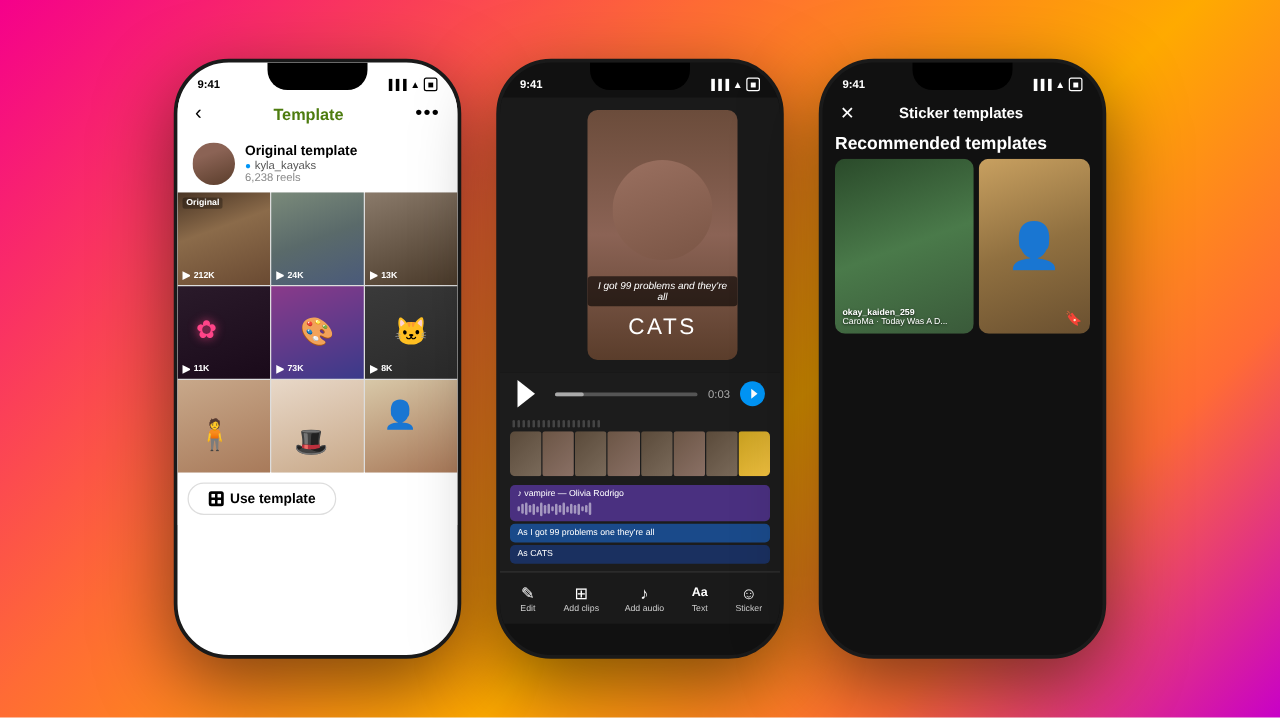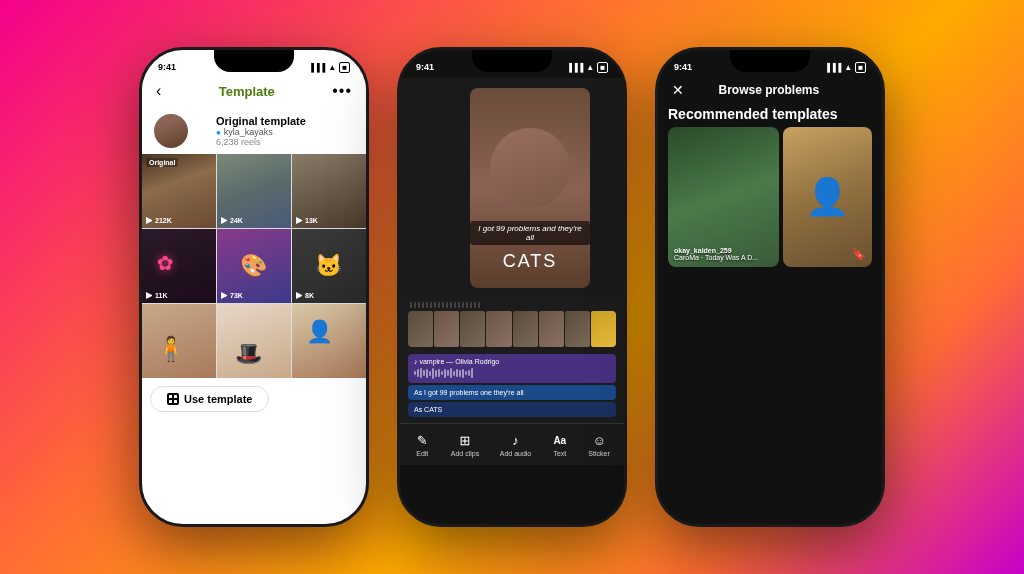--- a/index.html
+++ b/index.html
@@ -130,21 +130,20 @@
 
     .orig-avatar-img {
       width: 100%;
       height: 100%;
       background: linear-gradient(160deg, #8b6355 30%, #5a3d2b 100%);
     }
 
     .orig-info {
       display: flex;
       flex-direction: column;
-      margin-left: 20px;
     }
 
     .orig-title {
       font-size: 11px;
       font-weight: 700;
       color: #000;
     }
 
     .orig-user {
       font-size: 9px;
@@ -712,20 +711,30 @@
   <div class="mid-video-area">
     <div class="mid-video-bg">
       <div style="position:absolute;top:20%;left:50%;transform:translateX(-50%);width:80px;height:80px;border-radius:50%;background:linear-gradient(135deg,#8b6355,#5a3d2b);overflow:hidden;">
         <div style="width:100%;height:100%;background:linear-gradient(160deg,#9a7060,#7a5545);"></div>
       </div>
       <div class="video-text-overlay">I got 99 problems and they're all</div>
       <span class="video-cats-text">CATS</span>
     </div>
   </div>
 
+  <div class="playback-bar">
+    <div class="play-btn-mid"></div>
+    <div class="timeline-bar">
+      <div class="timeline-progress"></div>
+    </div>
+    <span class="time-display">0:03</span>
+    <div class="next-btn">
+      <div class="next-arrow"></div>
+    </div>
+  </div>
 
   <div class="clip-timeline">
     <div class="timeline-ticks">
       <div class="tick"></div>
         <div class="tick"></div>
         <div class="tick"></div>
       <div class="tick"></div>
         <div class="tick"></div>
         <div class="tick"></div>
       <div class="tick"></div>
@@ -818,21 +827,21 @@
     <span>9:41</span>
     <div class="status-icons">
       <span style="font-size:8px;">▐▐▐</span>
       <span style="font-size:8px;">▲</span>
       <span style="font-size:8px; border:1px solid #fff; padding:0 2px; border-radius:2px;">■</span>
     </div>
   </div>
 
   <div class="right-header">
     <span class="x-btn">✕</span>
-    <span class="right-header-title">Browse problems</span>
+    <span class="right-header-title">Sticker templates</span>
     <span style="width:14px;"></span>
   </div>
 
   <div class="recommended-section">
     <div class="section-title">Recommended templates</div>
     <div class="rec-video-row">
       <div class="rec-cell rec-nature">
 
         <div style="width:100%;height:100%;background:linear-gradient(160deg,#2a4a2a,#4a7a4a,#3a5a3a);"></div>
         <span class="rec-cell-username">

